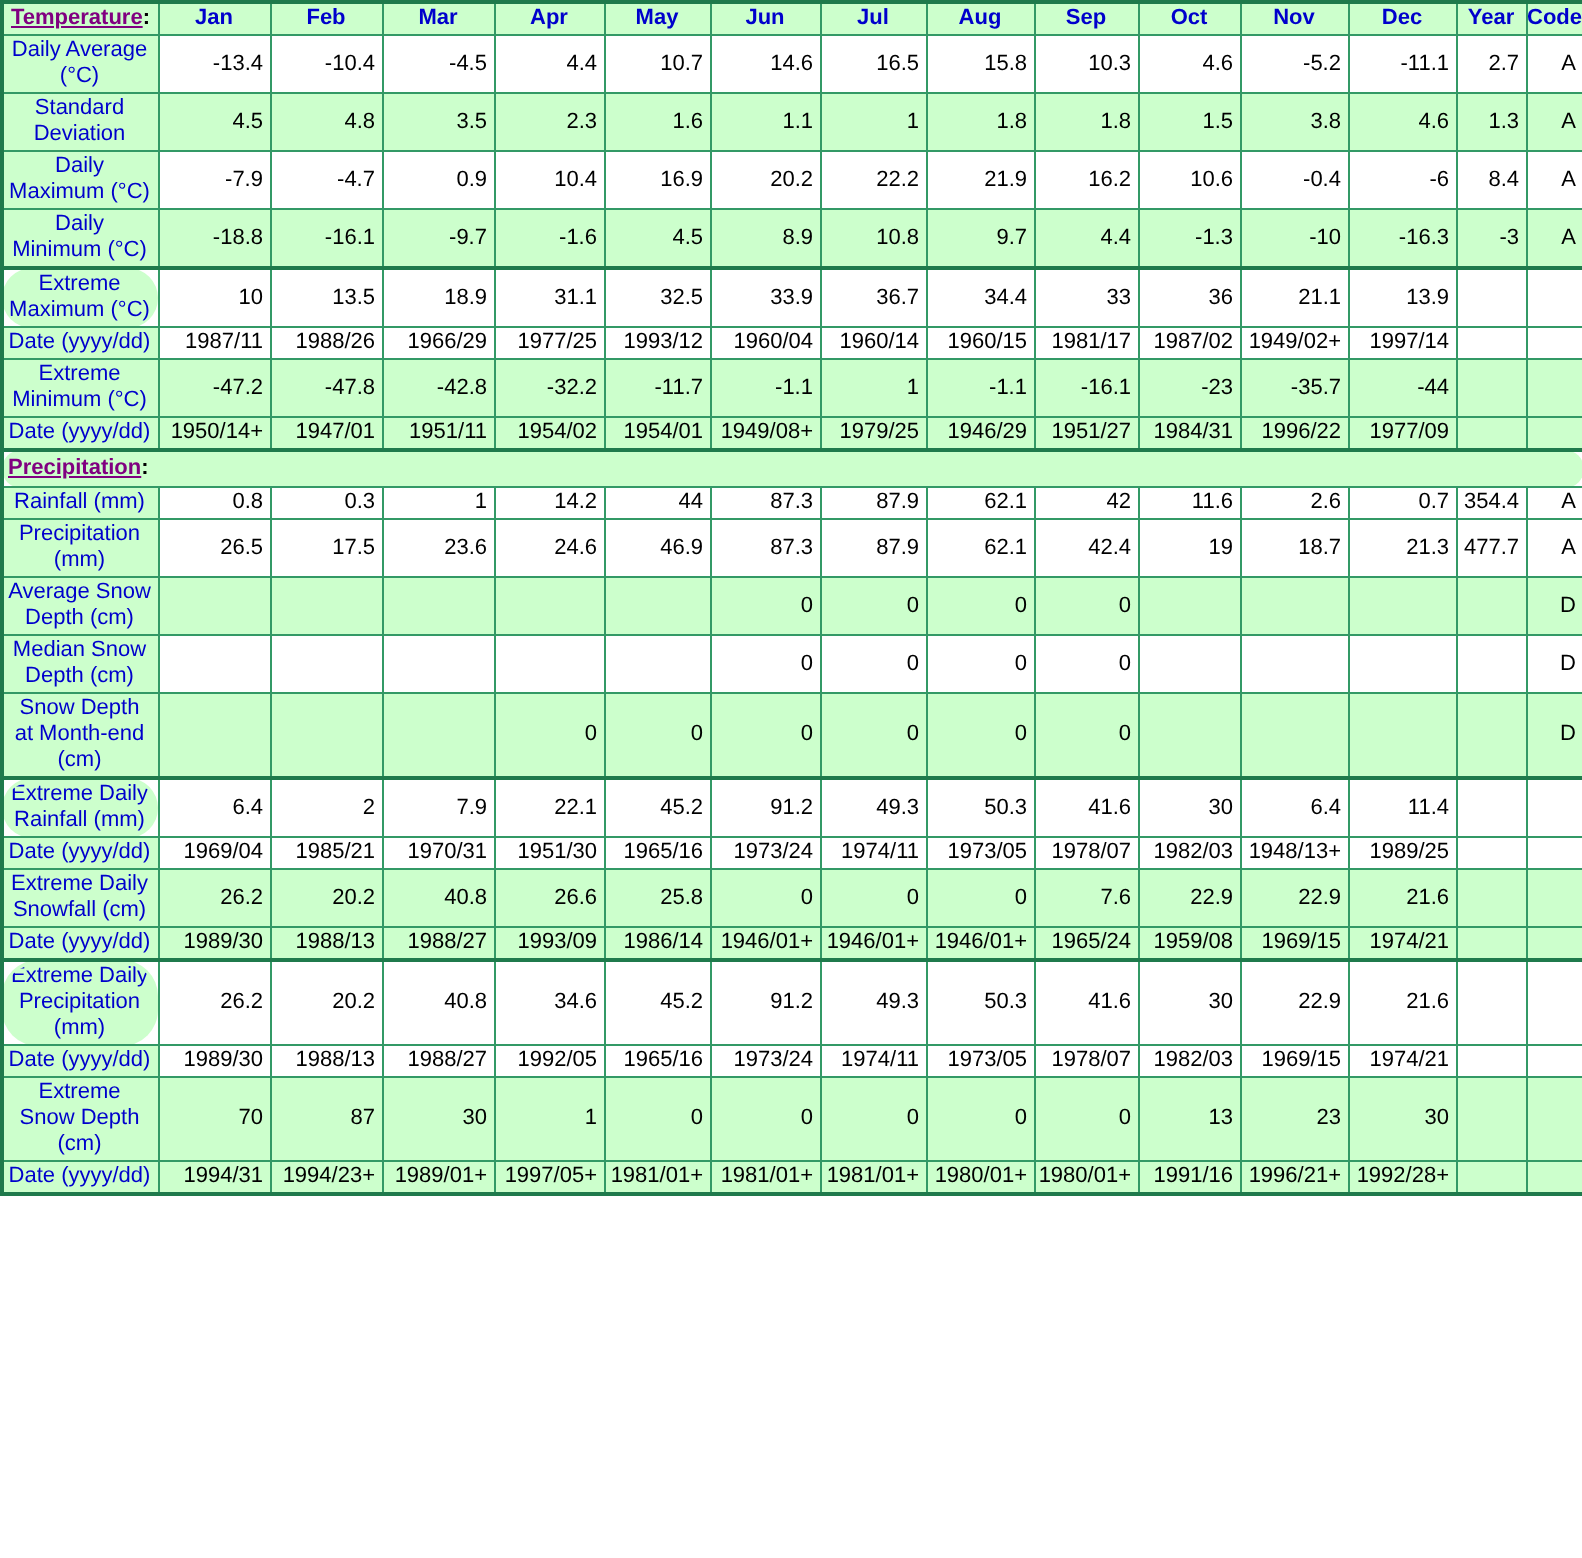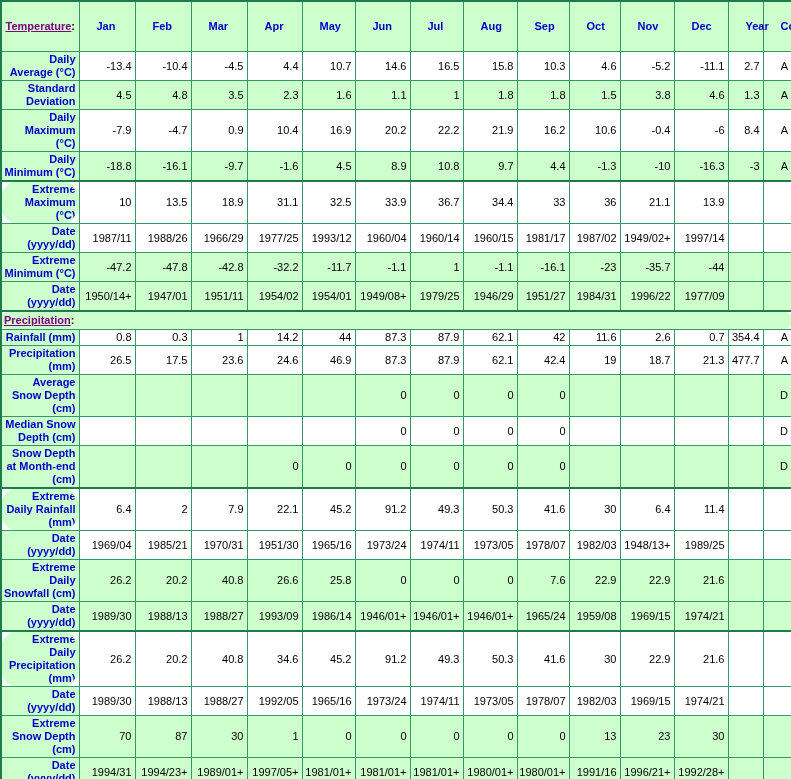--- a/index.html
+++ b/index.html
@@ -18,36 +18,36 @@
     color: var(--value-text, #000000);
   }
   .climate th, .climate td {
     border: 1px solid var(--grid-border, #339966);
     padding: 1px 3px 1px 2px;
     vertical-align: middle;
   }
   .climate th.month {
     background: var(--row-green, #CCFFCC);
     color: var(--header-text, #0000CC);
-    text-align: left;
+    text-align: center;
     font-weight: bold;
     height: 15px;
-    padding: 17px;
+    padding: 0;
   }
   .climate th.corner {
     background: var(--row-green, #CCFFCC);
     text-align: center;
     font-weight: bold;
     padding: 1px 2px;
   }
   .climate td.label {
     background: var(--row-green, #CCFFCC);
     color: var(--label-text, #0000CC);
-    font-weight: bold;
-    text-align: right;
+    font-weight: normal;
+    text-align: center;
     overflow: hidden;
   }
   .climate td.val {
     text-align: right;
     white-space: nowrap;
     padding: 1px 3px 1px 1px;
   }
   .climate tr.white td.val { background: var(--row-white, #FFFFFF); }
   .climate tr.green td.val { background: var(--row-green, #CCFFCC); }
   .climate tr.thick td, .climate tr.thick th {

